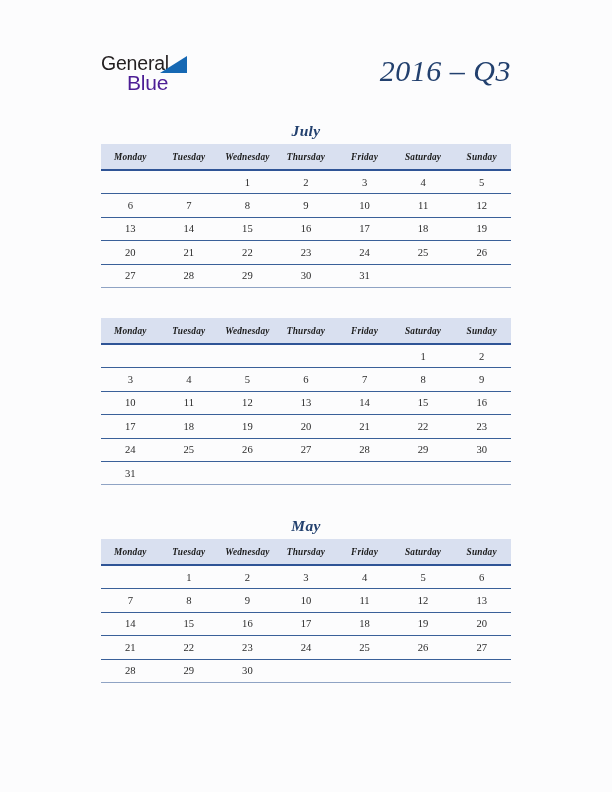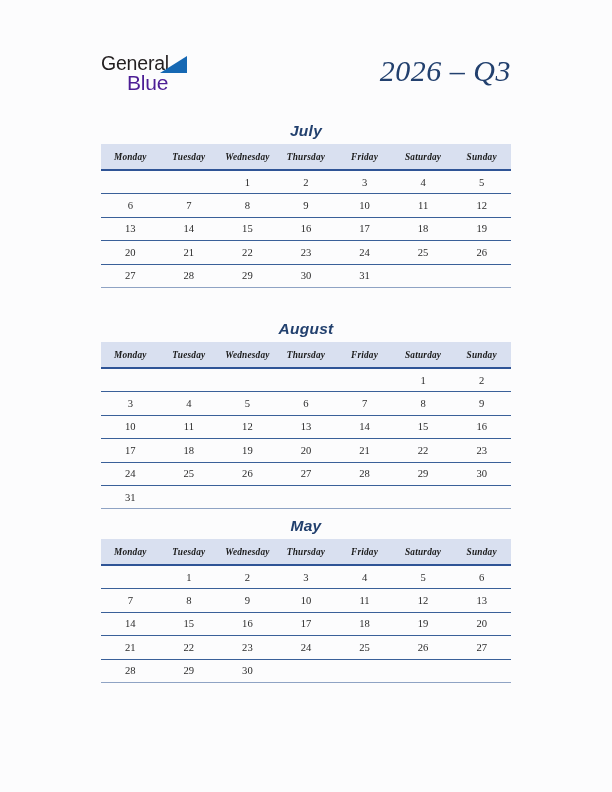--- a/index.html
+++ b/index.html
@@ -88,21 +88,21 @@
     position: absolute;
     left: 101px;
     width: 410px;
   }
   #month-0 { top: 120px; }
   #month-1 { top: 318px; }
   #month-2 { top: 515px; }
 
   .month-name {
     text-align: center;
-    font-family: Liberation Sans, sans-serif;
+    font-family: Liberation Serif, serif;
     font-style: italic;
     font-weight: bold;
     font-size: 15.5px;
     color: #22406e;
     letter-spacing: 0.3px;
     height: 24px;
     line-height: 22px;
   }
 
   table.cal {
@@ -146,21 +146,21 @@
 <div class="page">
 
   <div class="header">
 
     <div class="logo">
       <span class="logo-row1">General</span>
       <span class="logo-tri"></span>
       <span class="logo-row2">Blue</span>
     </div>
 
-    <div class="title">2026 – Q3</div>
+    <div class="title">2016 – Q3</div>
   </div>
 
   <div class="month-block" id="month-0">
     <div class="month-name">July</div>
     <table class="cal">
       <thead>
         <tr>
           <th>Monday</th>
           <th>Tuesday</th>
           <th>Wednesday</th>
@@ -214,21 +214,20 @@
             <td>30</td>
             <td>31</td>
             <td></td>
             <td></td>
           </tr>
         </tbody>
     </table>
   </div>
 
   <div class="month-block" id="month-1">
-    <div class="month-name">August</div>
     <table class="cal">
       <thead>
         <tr>
           <th>Monday</th>
           <th>Tuesday</th>
           <th>Wednesday</th>
           <th>Thursday</th>
           <th>Friday</th>
           <th>Saturday</th>
           <th>Sunday</th>

